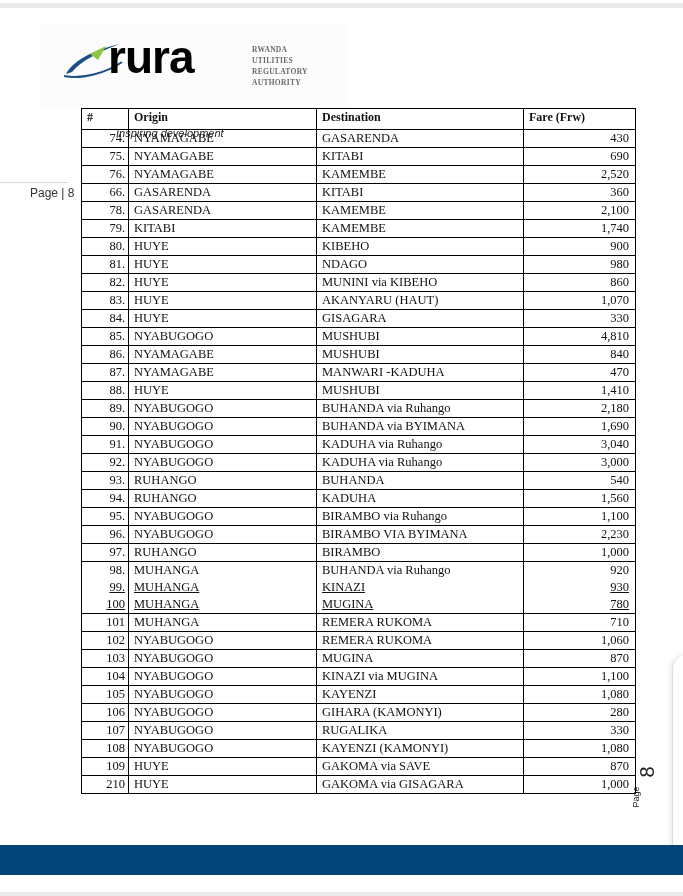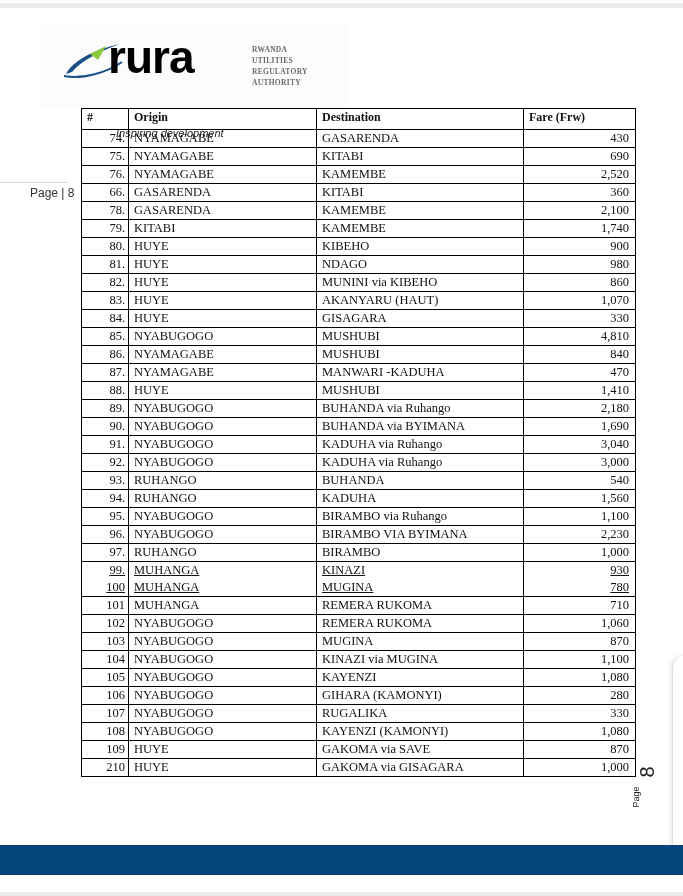--- a/index.html
+++ b/index.html
@@ -236,20 +236,26 @@
         <td>NYABUGOGO</td>
         <td>BIRAMBO VIA BYIMANA</td>
         <td class="fare">2,230</td>
       </tr>
       <tr>
         <td class="num">97.</td>
         <td>RUHANGO</td>
         <td>BIRAMBO</td>
         <td class="fare">1,000</td>
       </tr>
+      <tr class=" nbb">
+        <td class="num">98.</td>
+        <td>MUHANGA</td>
+        <td>BUHANDA via Ruhango</td>
+        <td class="fare">920</td>
+      </tr>
       <tr class="nb nbb">
         <td class="num">99.</td>
         <td>MUHANGA</td>
         <td>KINAZI</td>
         <td class="fare">930</td>
       </tr>
       <tr class="nb">
         <td class="num">100</td>
         <td>MUHANGA</td>
         <td>MUGINA</td>

